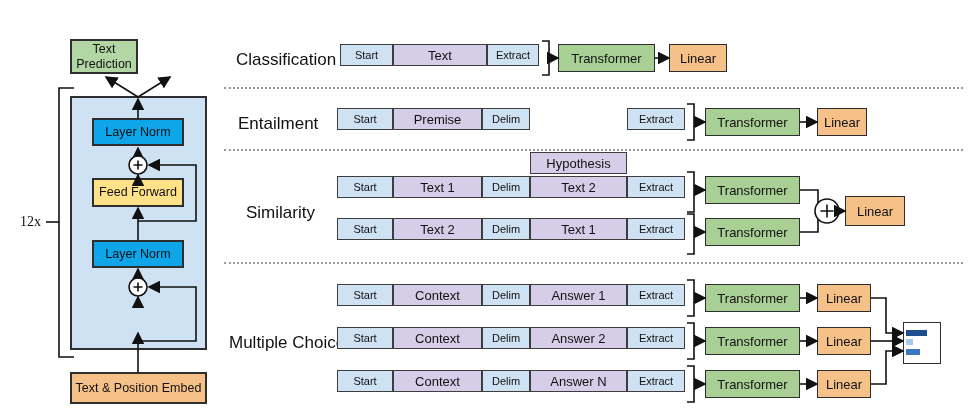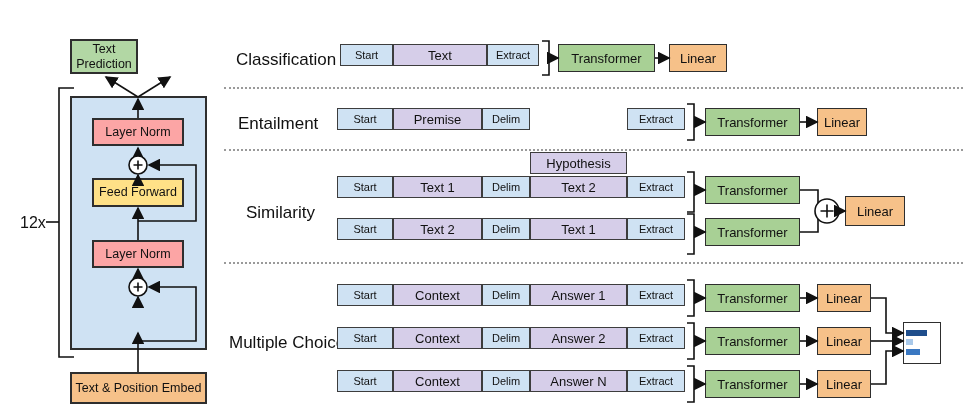--- a/index.html
+++ b/index.html
@@ -3,39 +3,39 @@
 <meta charset="utf-8">
 <style>
   html,body{margin:0;padding:0;background:#ffffff;}
   .canvas{position:relative;width:969px;height:419px;background:#fff;overflow:hidden;
           font-family:"Liberation Sans","DejaVu Sans",sans-serif;color:#111;}
   .abs{position:absolute;box-sizing:border-box;}
   .overlay{position:absolute;left:0;top:0;width:969px;height:419px;pointer-events:none;z-index:6;}
   .bigblock{background:#cfe2f3;border:2px solid #2e2e2e;z-index:1;}
   .box{border:2px solid #2e2e2e;display:flex;align-items:center;justify-content:center;
        text-align:center;z-index:3;font-size:12.5px;line-height:1.15;white-space:pre-line;}
-  .ln{background:#fca5a5;}
+  .ln{background:#0ea5e9;}
   .ff{background:#ffe187;}
   .attn{background:#d89cb4;font-size:11.5px;}
   .outL{background:#b2d7a4;}
   .outR{background:#7dbb5e;}
   .emb{background:#f6c189;}
   .cell{position:absolute;box-sizing:border-box;height:22px;border:1.5px solid #3d3d3d;
         display:flex;align-items:center;justify-content:center;z-index:3;}
   .cblue{background:#cfe2f3;}
   .cpurp{background:#d6cee9;}
   .small{font-size:11px;}
   .med{font-size:13px;}
   .tbox{position:absolute;box-sizing:border-box;height:28px;border:1.5px solid #2e2e2e;
         display:flex;align-items:center;justify-content:center;font-size:13px;z-index:3;}
   .green{background:#a8d095;}
   .orange{background:#f6c189;}
   .lbl{position:absolute;font-size:17px;color:#111;z-index:3;}
   .dots{position:absolute;left:224px;width:739px;height:0;border-top:2px dotted #9a9a9a;z-index:2;}
-  .rep{position:absolute;font-size:16px;z-index:3;}
+  .rep{position:absolute;font-size:14px;z-index:3;font-family:Liberation Serif, serif;}
   .convbox{position:absolute;left:903px;top:322px;width:36px;height:40px;background:#fff;
            border:1.5px solid #2e2e2e;z-index:3;}
   .bar{position:absolute;left:2px;height:6px;}
 </style>
 </head>
 <body>
 
 <div class="canvas">
 
   <div class="abs bigblock" style="left:70px;top:96px;width:137px;height:254px;"></div>

